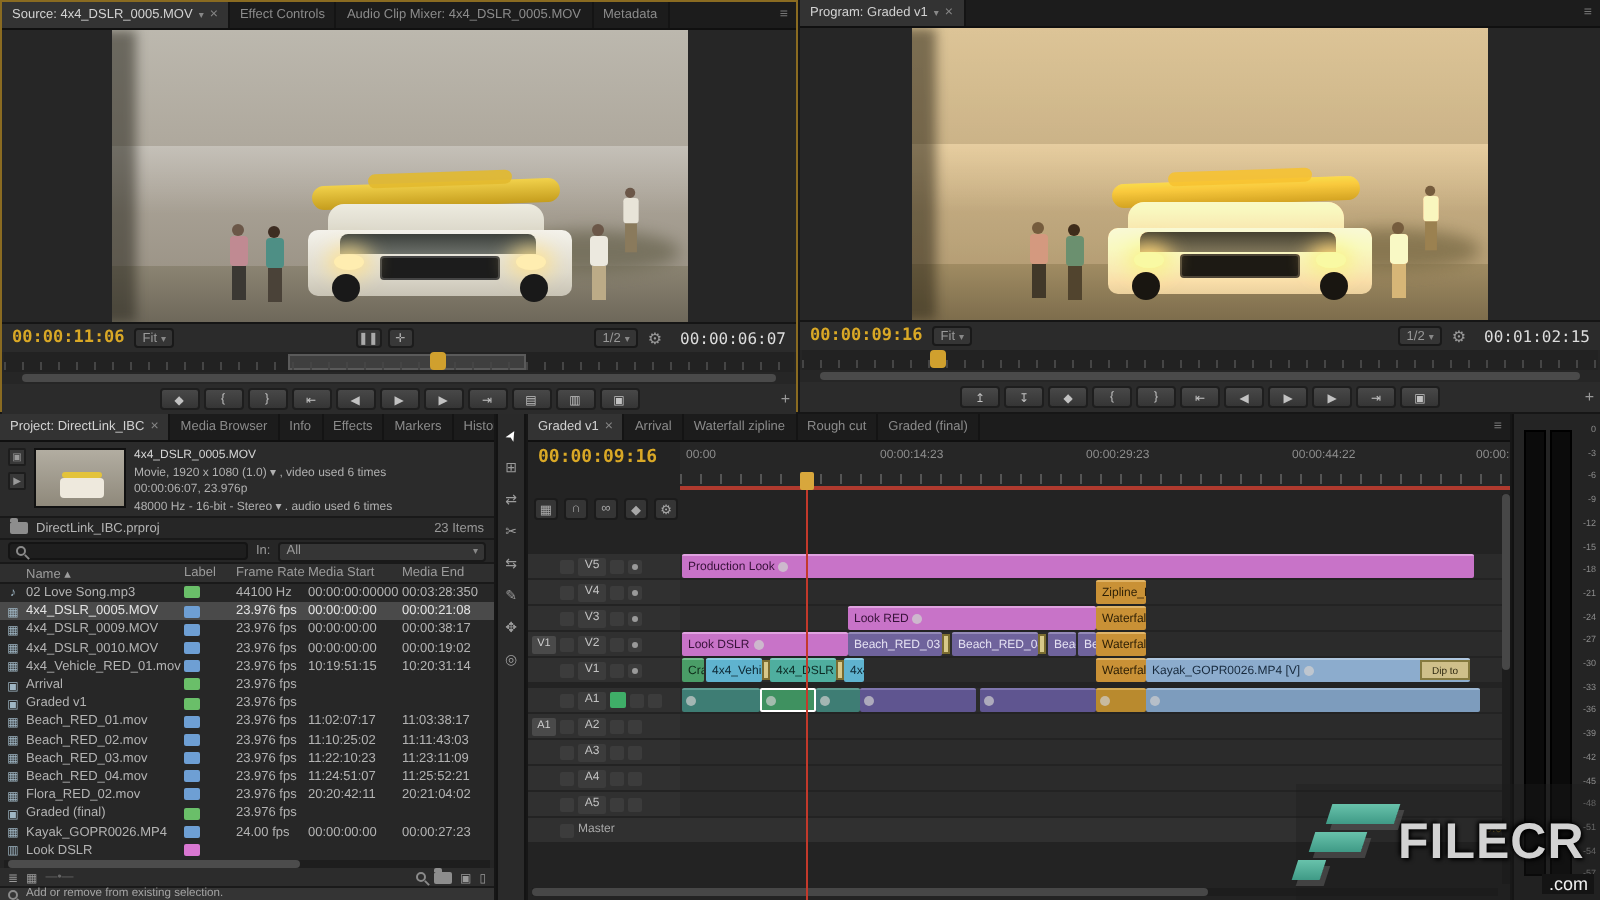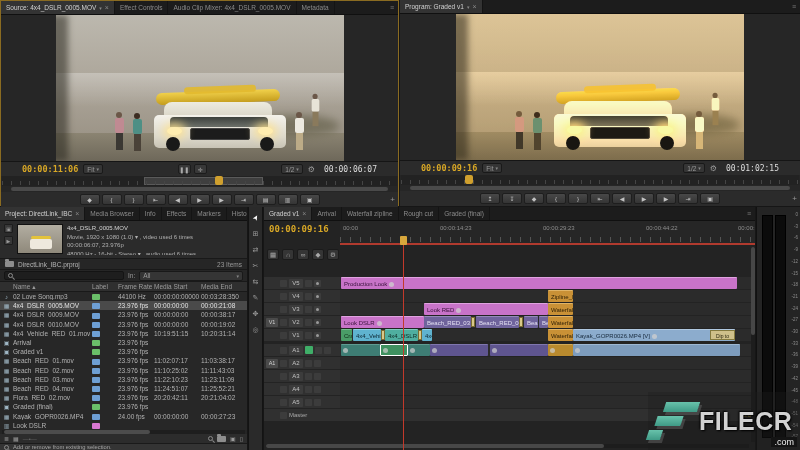--- a/index.html
+++ b/index.html
@@ -42,21 +42,21 @@
   .person i{position:absolute;display:block}
   .person .head{top:0;left:2px;width:6px;height:6px;border-radius:50%;background:#6b5748}
   .person .torso{top:6px;left:1px;width:9px;height:15px;border-radius:2px}
   .person .legs{top:21px;left:2px;width:7px;height:17px;background:#3b3833}
   .p1{left:58px;bottom:11px}.p1 .torso{background:#c08a92}
   .p2{left:76px;bottom:10px}.p2 .head{background:#3d2d22}.p2 .torso{background:#4e8f85}.p2 .legs{background:#4a4238}
   .p3{left:238px;bottom:11px}.p3 .torso{background:#ece9df}.p3 .legs{background:#bcab87}
   .p4{left:254px;bottom:32px;transform:scale(.85)}.p4 .torso{background:#e8e4d8}.p4 .legs{background:#8a7a5c}
   .warm{filter:sepia(.5) saturate(1.55) brightness(.96) contrast(1.04)}
 
-  .mon-ctrl{height:15px;display:flex;align-items:center;gap:5px;padding:0 21px;background:#2b2b2b;border-top:1px solid #151515}
+  .mon-ctrl{height:15px;display:flex;align-items:center;gap:5px;padding:0 5px;background:#2b2b2b;border-top:1px solid #151515}
   .tc-y{color:#d9a826;font-size:8.5px;font-weight:bold;font-family:"DejaVu Sans Mono",monospace}
   .tc-w{margin-left:4px;color:#ddd;font-size:8px;font-family:"DejaVu Sans Mono",monospace}
   .dd{display:flex;align-items:center;gap:2px;background:#353535;border:1px solid #191919;border-radius:2px;padding:0 3px;height:10px;color:#9a9a9a;font-size:6.5px}
   .spacer{flex:1;display:flex;justify-content:center;gap:3px}
   .mini{width:13px;height:10px;background:#383838;border:1px solid #1c1c1c;border-radius:2px;color:#aaa;font-size:6px;display:flex;align-items:center;justify-content:center}
   .wrench{color:#999;font-size:8px}
   .scrubbar{position:relative;height:10px;background:#222;margin:0 1px}
   .scrubbar::after{content:"";position:absolute;left:0;right:0;bottom:1px;height:4px;background:repeating-linear-gradient(90deg,#454545 0 1px,transparent 1px 9px)}
   .range{position:absolute;top:1px;bottom:1px;background:#3f3f3f;border:1px solid #5a5a5a}
   .phm{position:absolute;top:0;width:8px;height:9px;background:#d0a02e;border-radius:2px;z-index:2}

